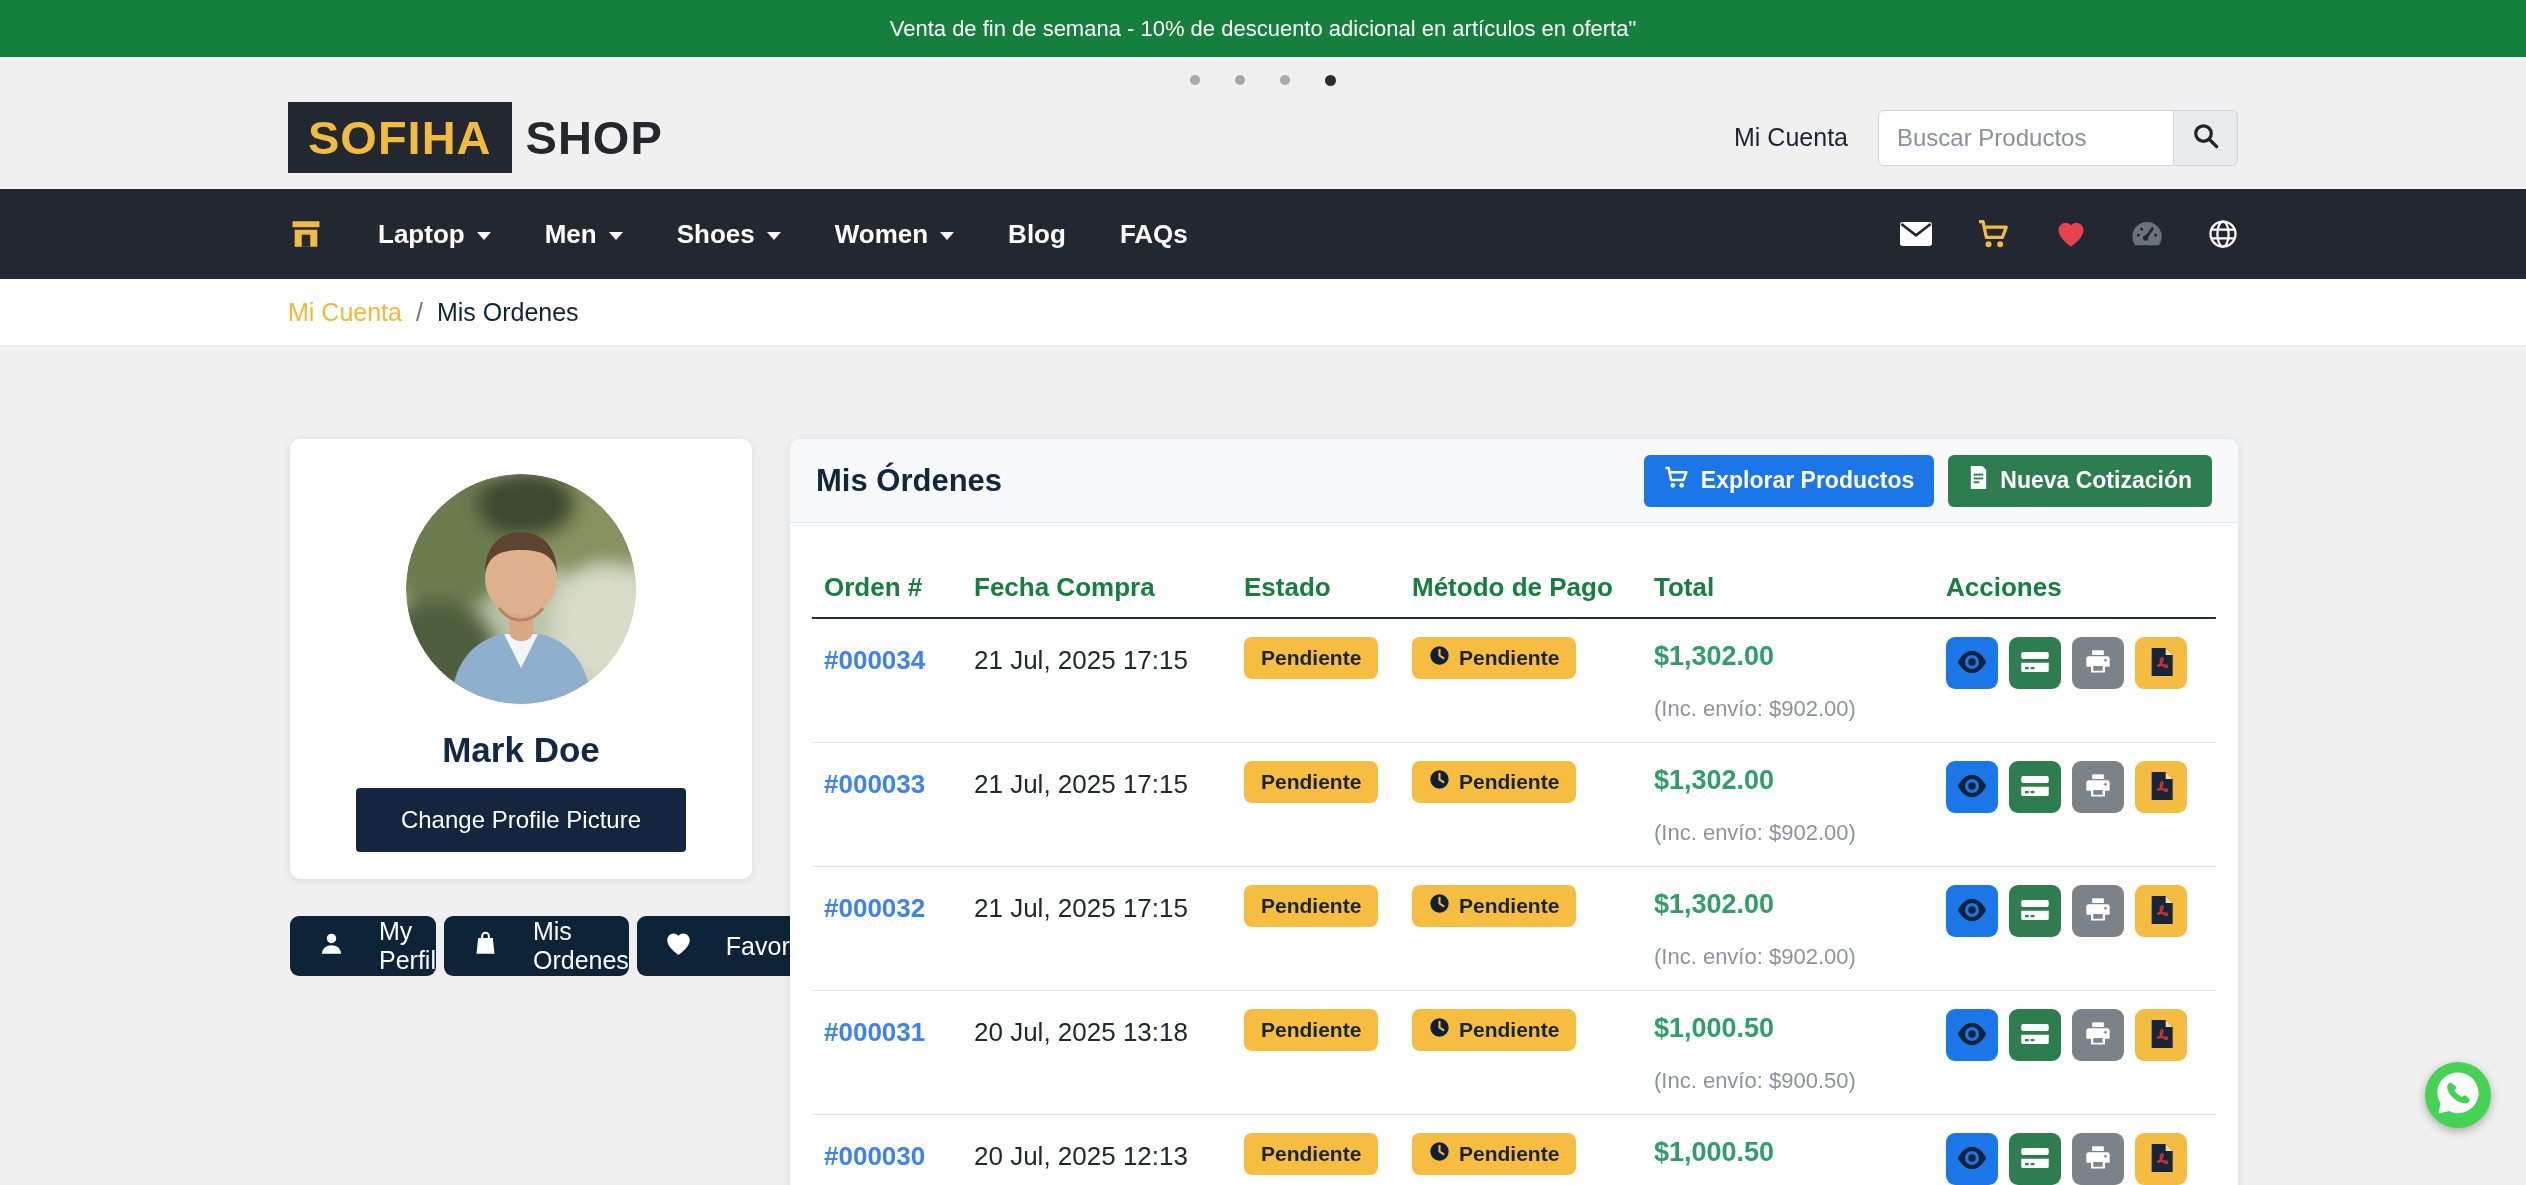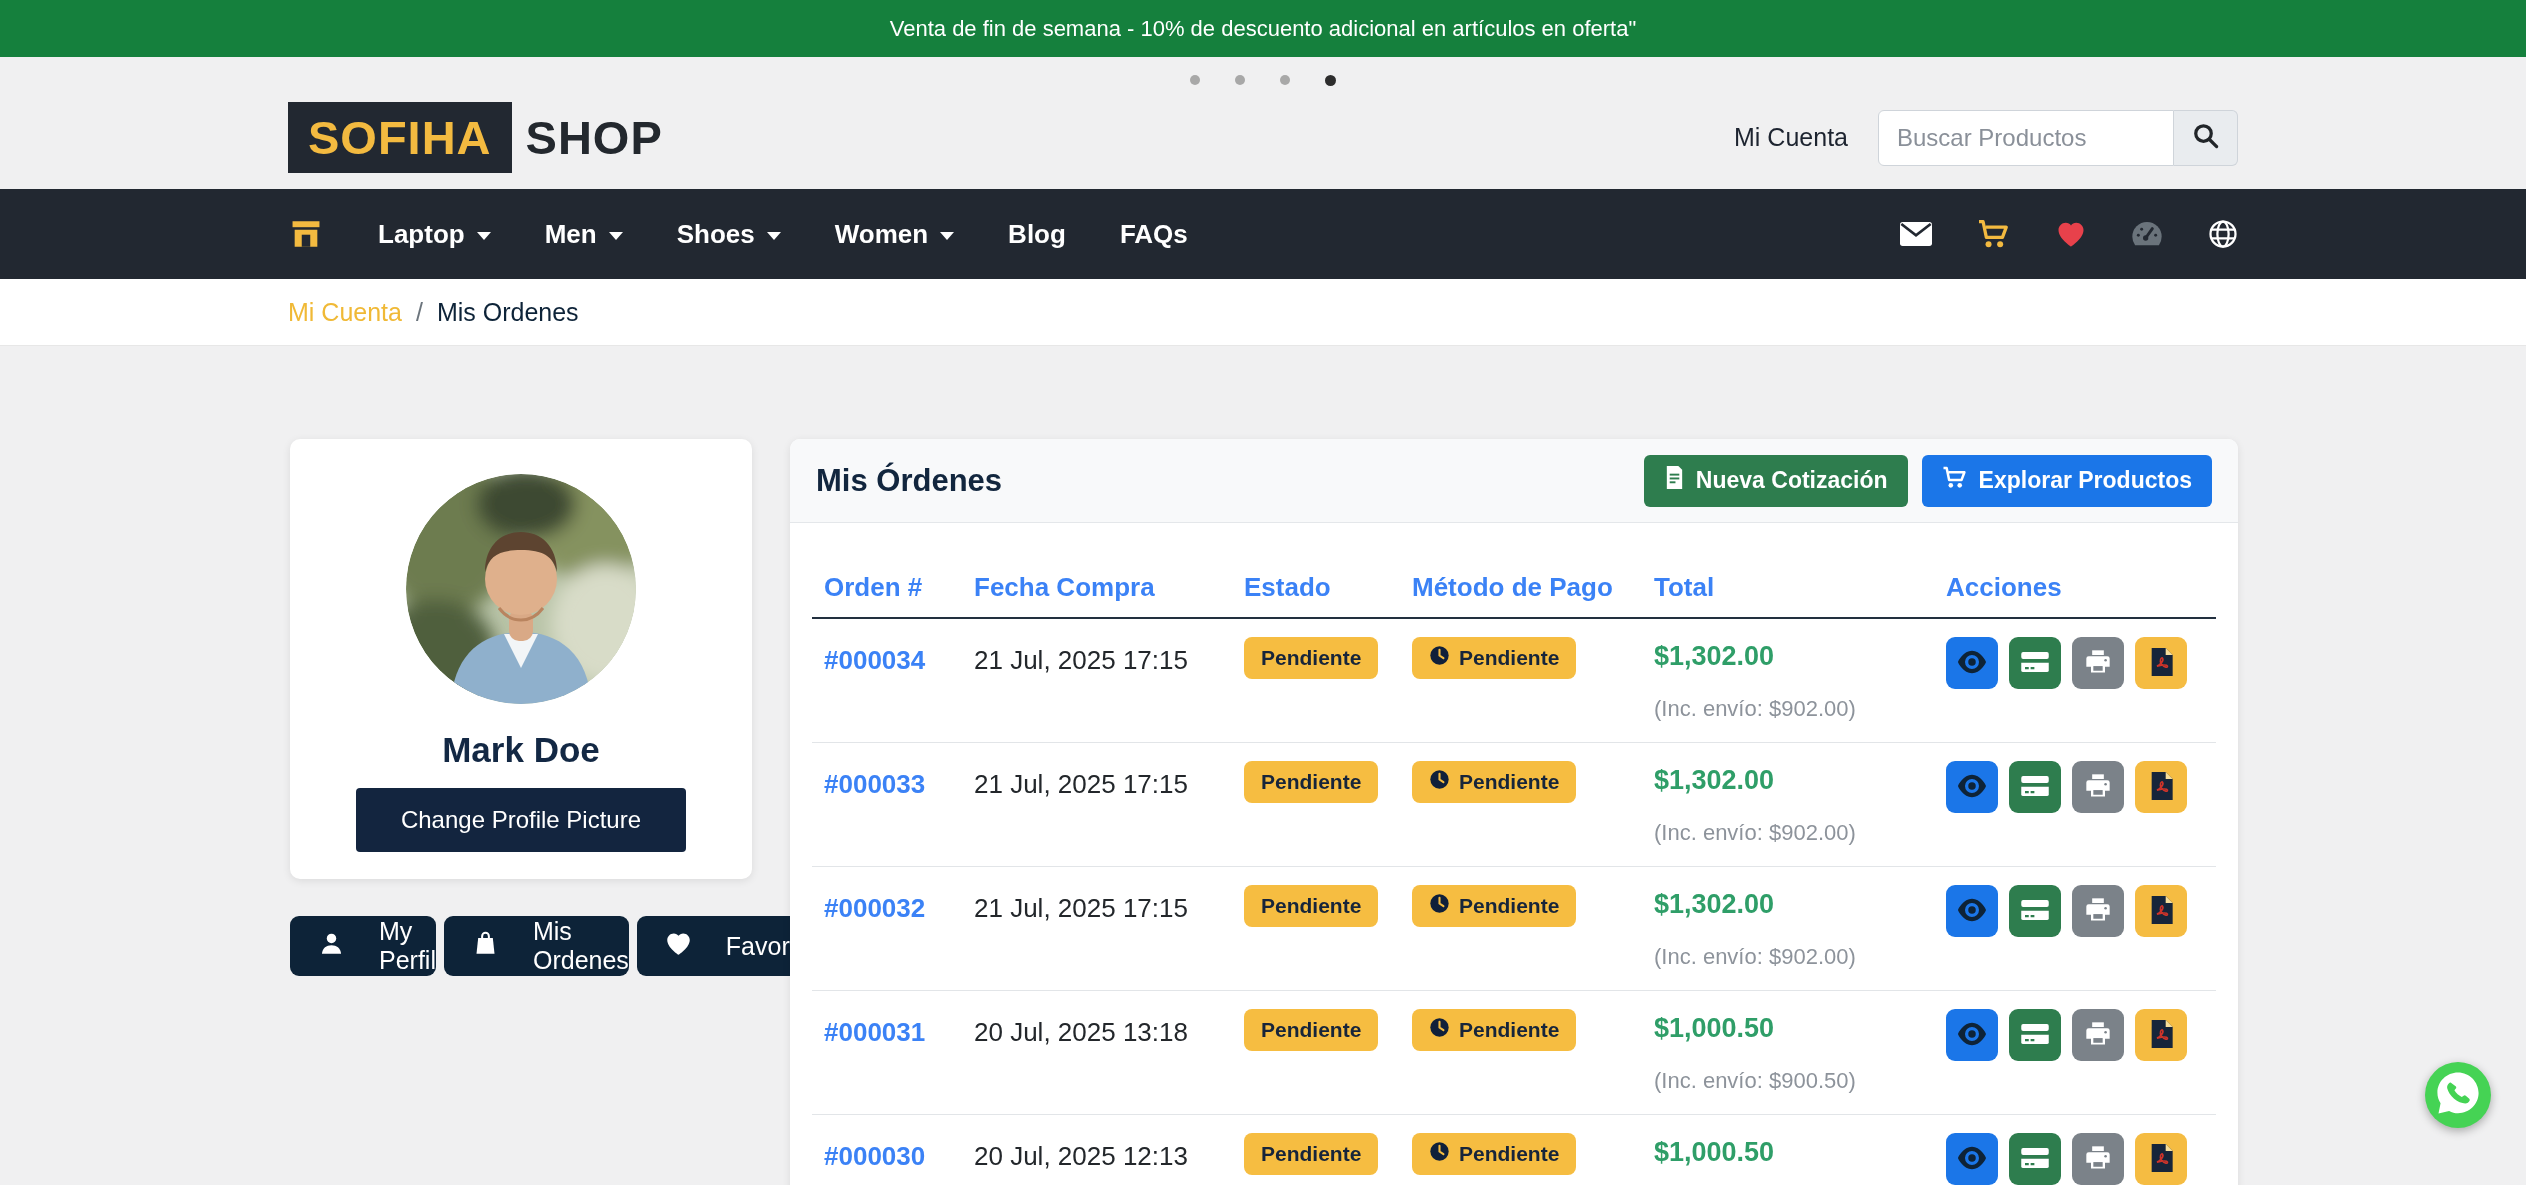--- a/index.html
+++ b/index.html
@@ -56,21 +56,21 @@
   .orders-card { flex:1; background:#fff; border-radius:10px; box-shadow:0 2px 8px rgba(0,0,0,.09); height:940px; }
   .card-header { height:84px; background:#f8f9fa; border-bottom:1px solid #e4e7ea; border-radius:10px 10px 0 0; display:flex; align-items:center; justify-content:space-between; padding:0 26px; }
   .card-title { font-size:31px; font-weight:bold; color:#12263e; }
   .header-buttons { display:flex; gap:14px; }
   .btn { color:#fff; font-size:23px; font-weight:bold; height:52px; border:none; border-radius:6px; display:flex; align-items:center; gap:11px; padding:0 20px; cursor:pointer; font-family:inherit; }
   .btn-blue { background:#1b76e8; }
   .btn-green { background:#2e7d4e; }
 
   .table { padding:0 22px; }
   .thead, .row { display:grid; grid-template-columns:150px 270px 168px 242px 292px 1fr; }
-  .thead { margin-top:34px; height:62px; align-items:center; border-bottom:2px solid #22303f; font-size:26px; font-weight:bold; color:#3b82f6; }
+  .thead { margin-top:34px; height:62px; align-items:center; border-bottom:2px solid #22303f; font-size:26px; font-weight:bold; color:#15803d; }
   .thead > div, .row > div { padding-left:12px; }
   .row { border-bottom:1px solid #e2e5e8; padding:18px 0 20px; align-items:start; }
   .order-no { font-size:26px; font-weight:bold; color:#3b82f6; padding-top:8px; cursor:pointer; }
   .date { font-size:26px; color:#23272b; padding-top:8px; }
   .badge { display:inline-flex; align-items:center; gap:9px; background:#f6bd41; color:#17253a; font-weight:bold; font-size:21px; height:42px; padding:0 17px; border-radius:8px; }
   .total-main { font-size:27px; font-weight:bold; color:#2f9e68; padding-top:4px; }
   .total-note { font-size:22px; color:#8d939b; margin-top:24px; }
   .actions { display:flex; gap:11px; }
   .action { width:52px; height:52px; border-radius:9px; border:none; display:flex; align-items:center; justify-content:center; cursor:pointer; }
   .a-view { background:#1b76e8; } .a-pay { background:#2e7d4e; } .a-print { background:#7b8289; } .a-pdf { background:#f5bc42; }
@@ -256,37 +256,37 @@
         <span>Mis Cotizaciones</span>
       </div>
 
     </div>
   </div>
 
   <div class="orders-card">
     <div class="card-header">
       <div class="card-title">Mis Órdenes</div>
       <div class="header-buttons">
+        <button class="btn btn-blue">
+          <span><svg width="26" height="23" viewBox="0 0 24 22">
+                <path d="M1 2h3l2.4 11.5h11.8L21 6H6" fill="none" stroke="#fff" stroke-width="2.4" stroke-linejoin="round"></path>
+                <circle cx="8" cy="18.5" r="2.2" fill="#fff"></circle>
+                <circle cx="16.5" cy="18.5" r="2.2" fill="#fff"></circle>
+              </svg></span>
+          <span>Explorar Productos</span>
+        </button>
         <button class="btn btn-green">
           <span><svg width="21" height="23" viewBox="0 0 20 24">
                 <path fill="#fff" d="M2 0h12l4 4v20H2z"></path>
                 <rect x="5" y="8" width="10" height="2" fill="#2e7d4e"></rect>
                 <rect x="5" y="12" width="10" height="2" fill="#2e7d4e"></rect>
                 <rect x="5" y="16" width="6" height="2" fill="#2e7d4e"></rect>
               </svg></span>
           <span>Nueva Cotización</span>
         </button>
-        <button class="btn btn-blue">
-          <span><svg width="26" height="23" viewBox="0 0 24 22">
-                <path d="M1 2h3l2.4 11.5h11.8L21 6H6" fill="none" stroke="#fff" stroke-width="2.4" stroke-linejoin="round"></path>
-                <circle cx="8" cy="18.5" r="2.2" fill="#fff"></circle>
-                <circle cx="16.5" cy="18.5" r="2.2" fill="#fff"></circle>
-              </svg></span>
-          <span>Explorar Productos</span>
-        </button>
       </div>
     </div>
 
     <div class="table">
       <div class="thead">
         <div>Orden #</div>
         <div>Fecha Compra</div>
         <div>Estado</div>
         <div>Método de Pago</div>
         <div>Total</div>

